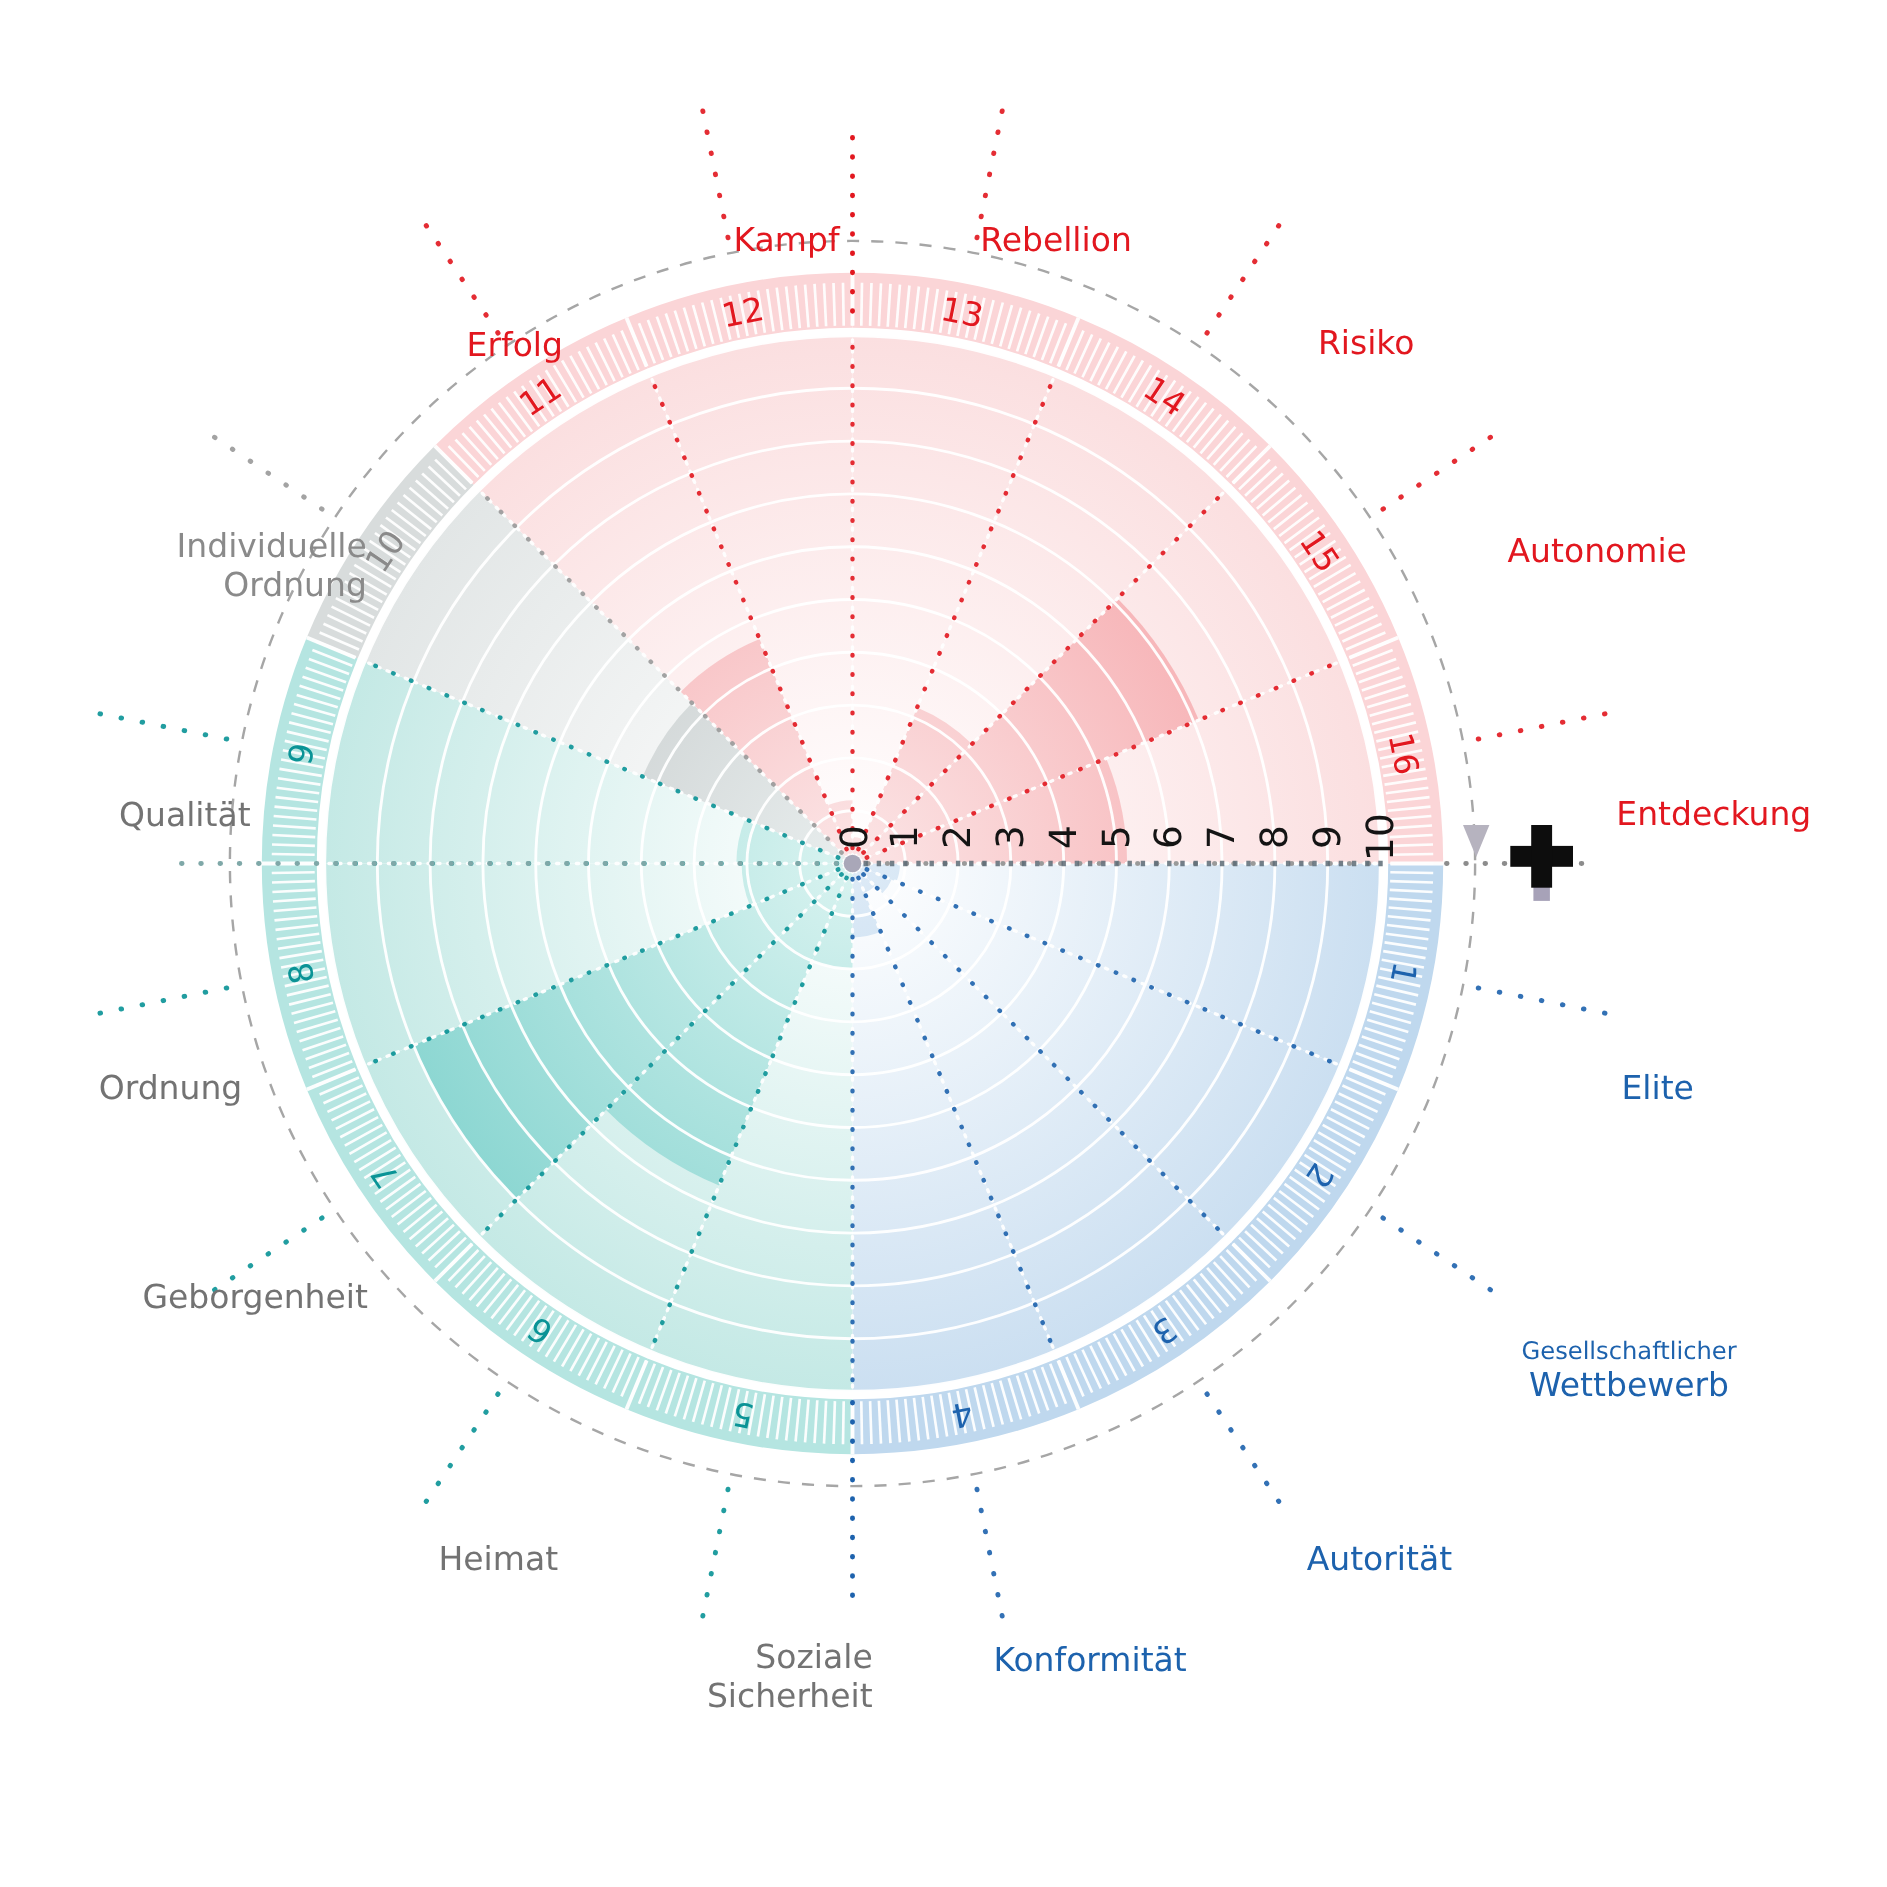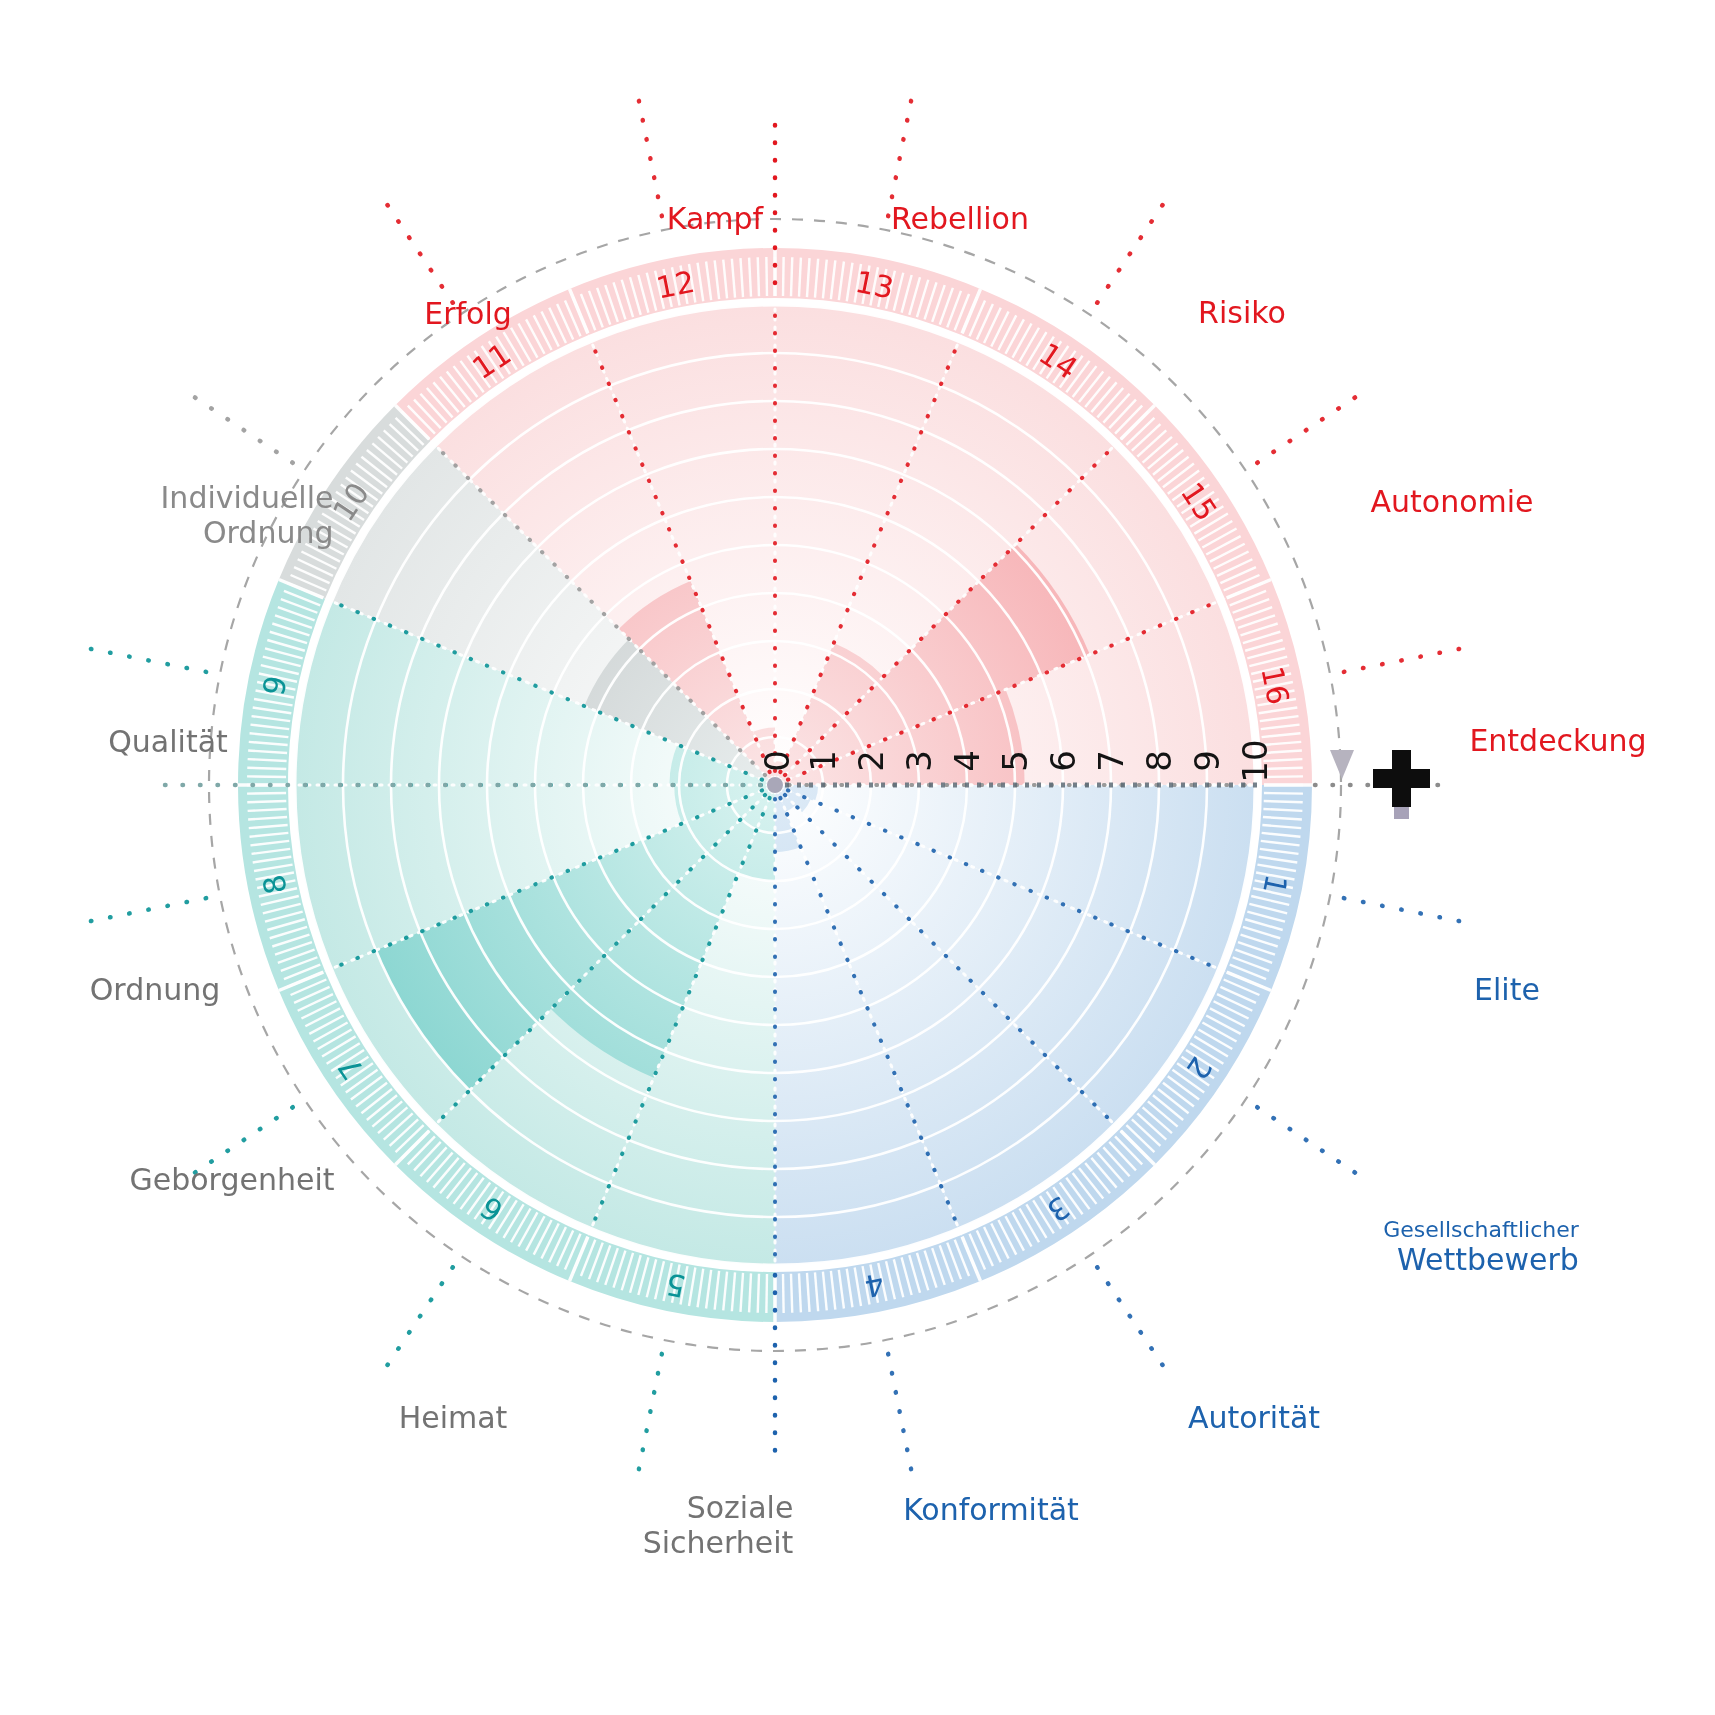--- a/index.html
+++ b/index.html
@@ -674,19 +674,19 @@
   <div class="lbl teal ctr" style="left:453px;top:1418px;">Heimat</div>
 
   <div class="lbl teal two ctr" style="left:718px;top:1525px;text-align:right;">
     <span>Soziale</span><br>
     <span>Sicherheit</span>
   </div>
 
   <div class="lbl blue ctr" style="left:991px;top:1510px;">Konformität</div>
   <div class="lbl blue ctr" style="left:1254px;top:1418px;">Autorität</div>
 
-  <div class="lbl blue ctr" style="left:1481px;top:1247px;text-align:right;transform:translate(-50%,-50%);">
+  <div class="lbl blue ctr" style="left:1481px;top:1247px;text-align:center;transform:translate(-50%,-50%);">
     <span class="sm">Gesellschaftlicher</span>
     <span>Wettbewerb</span>
   </div>
 
   <div class="lbl blue ctr" style="left:1507px;top:990px;">Elite</div>
 </div>
 
 </body></html>

